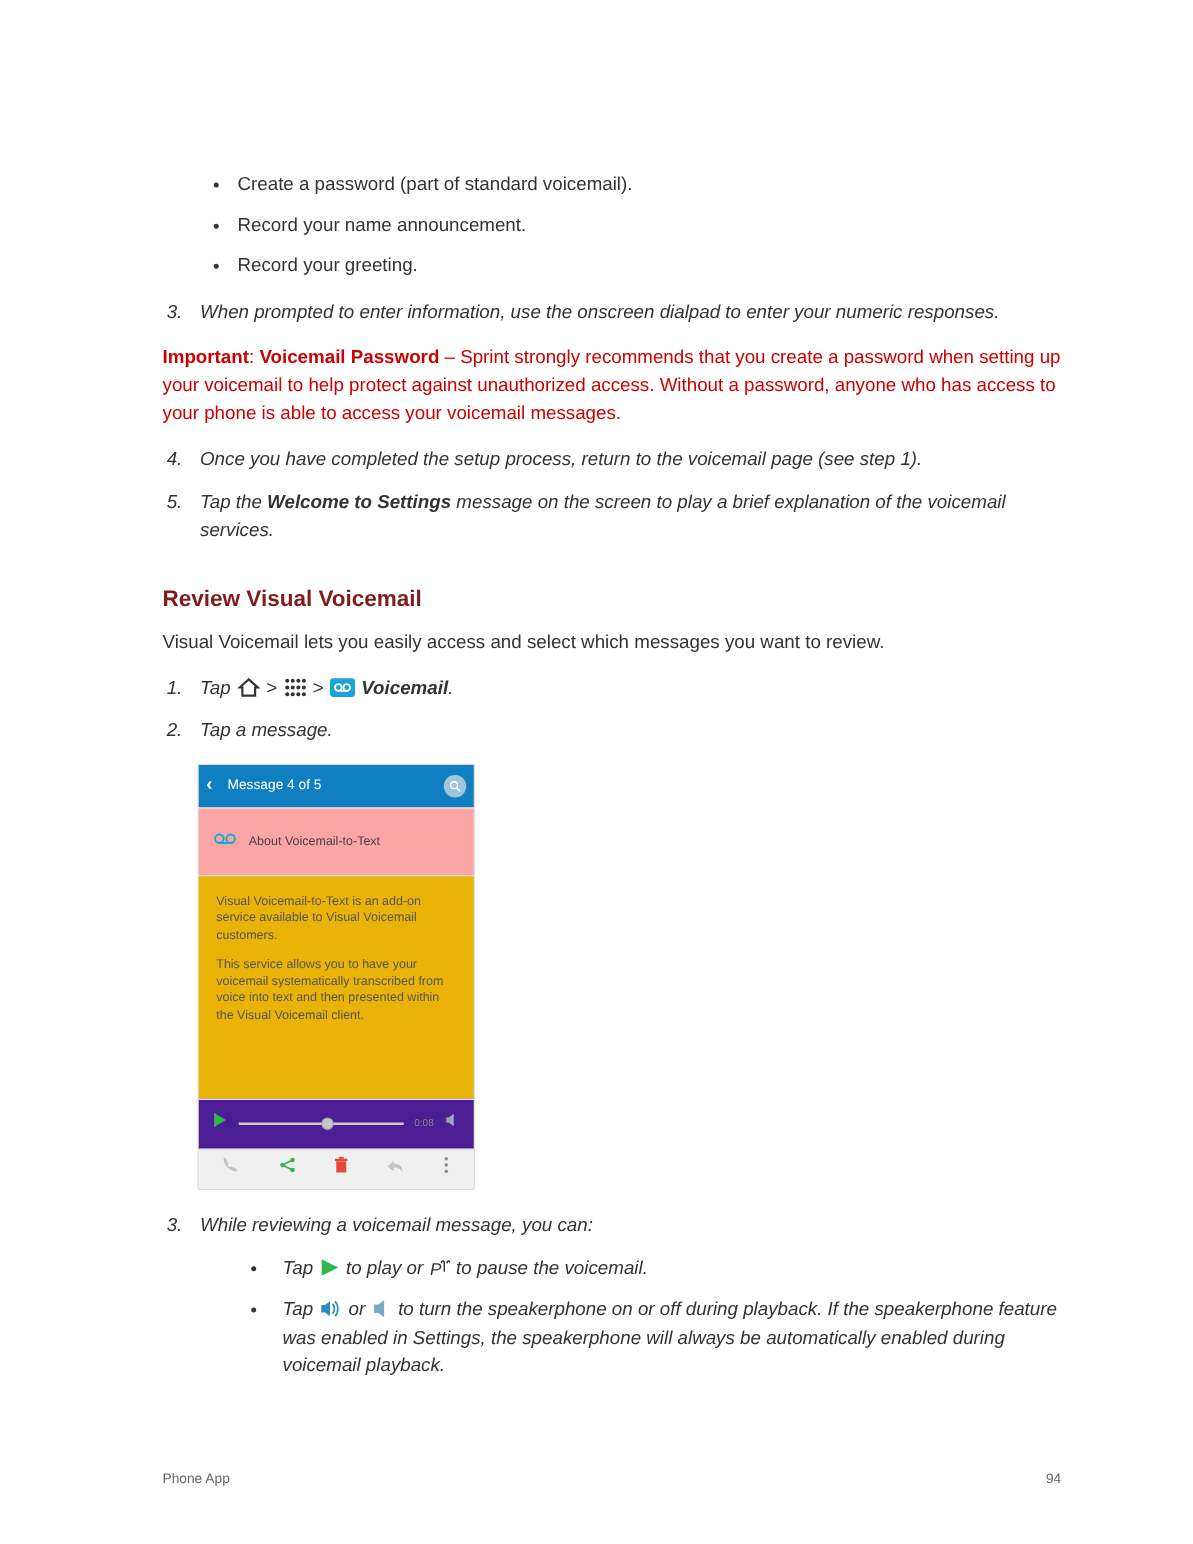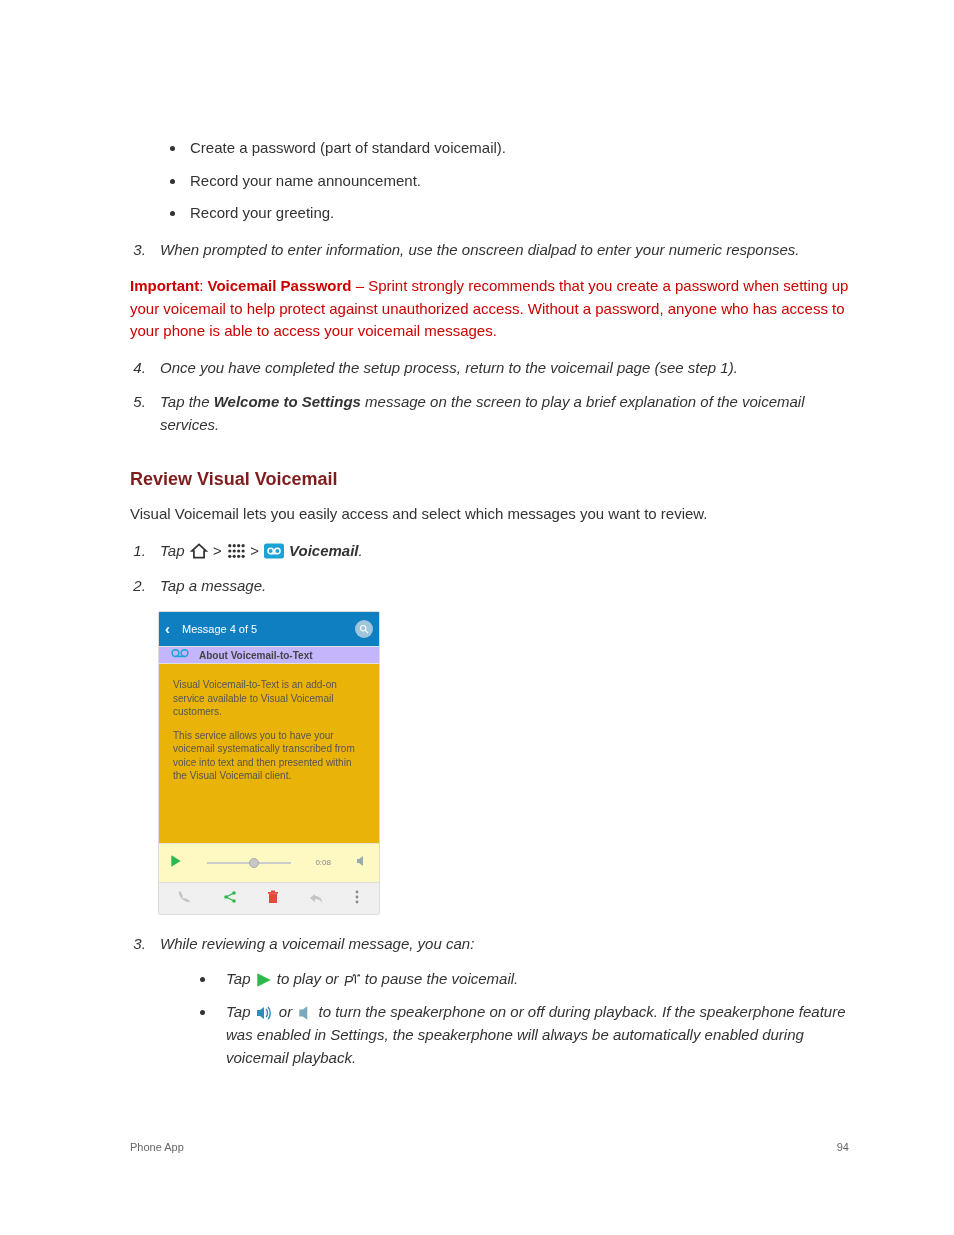--- a/index.html
+++ b/index.html
@@ -92,51 +92,51 @@
     .ss-search-circle {
       width: 18px;
       height: 18px;
       border-radius: 50%;
       background: #9fc6dc;
       display:flex;
       align-items:center;
       justify-content:center;
     }
     .ss-subheader {
-      background: #c4b5fd;
+      background: #fca5a5;
       border-top: 1px solid #e0e0e0;
       border-bottom: 1px solid #e0e0e0;
-      padding: 0 8px;
+      padding: 18px 8px;
       display: flex;
       align-items: center;
       font-size: 10px;
-      font-weight: bold;
+      font-weight: normal;
       color: #444;
     }
     .vm-tape-icon {
       margin-right: 10px;
       margin-left: 4px;
     }
     .ss-body {
       background: #eab308;
       padding: 14px 14px 50px 14px;
       font-size: 10px;
       color: #555;
       line-height: 1.35;
     }
     .ss-body p {
       margin-bottom: 10px;
     }
     .ss-player {
-      background: #fef9c3;
+      background: #4c1d95;
       border-top: 1px solid #e0e0e0;
       display: flex;
       align-items: center;
       padding: 8px 10px;
-      gap: 24px;
+      gap: 8px;
     }
     .ss-slider-line {
       flex: 1;
       height: 2px;
       background: #ccc;
       position: relative;
     }
     .ss-slider-dot {
       position: absolute;
       left: 50%;

